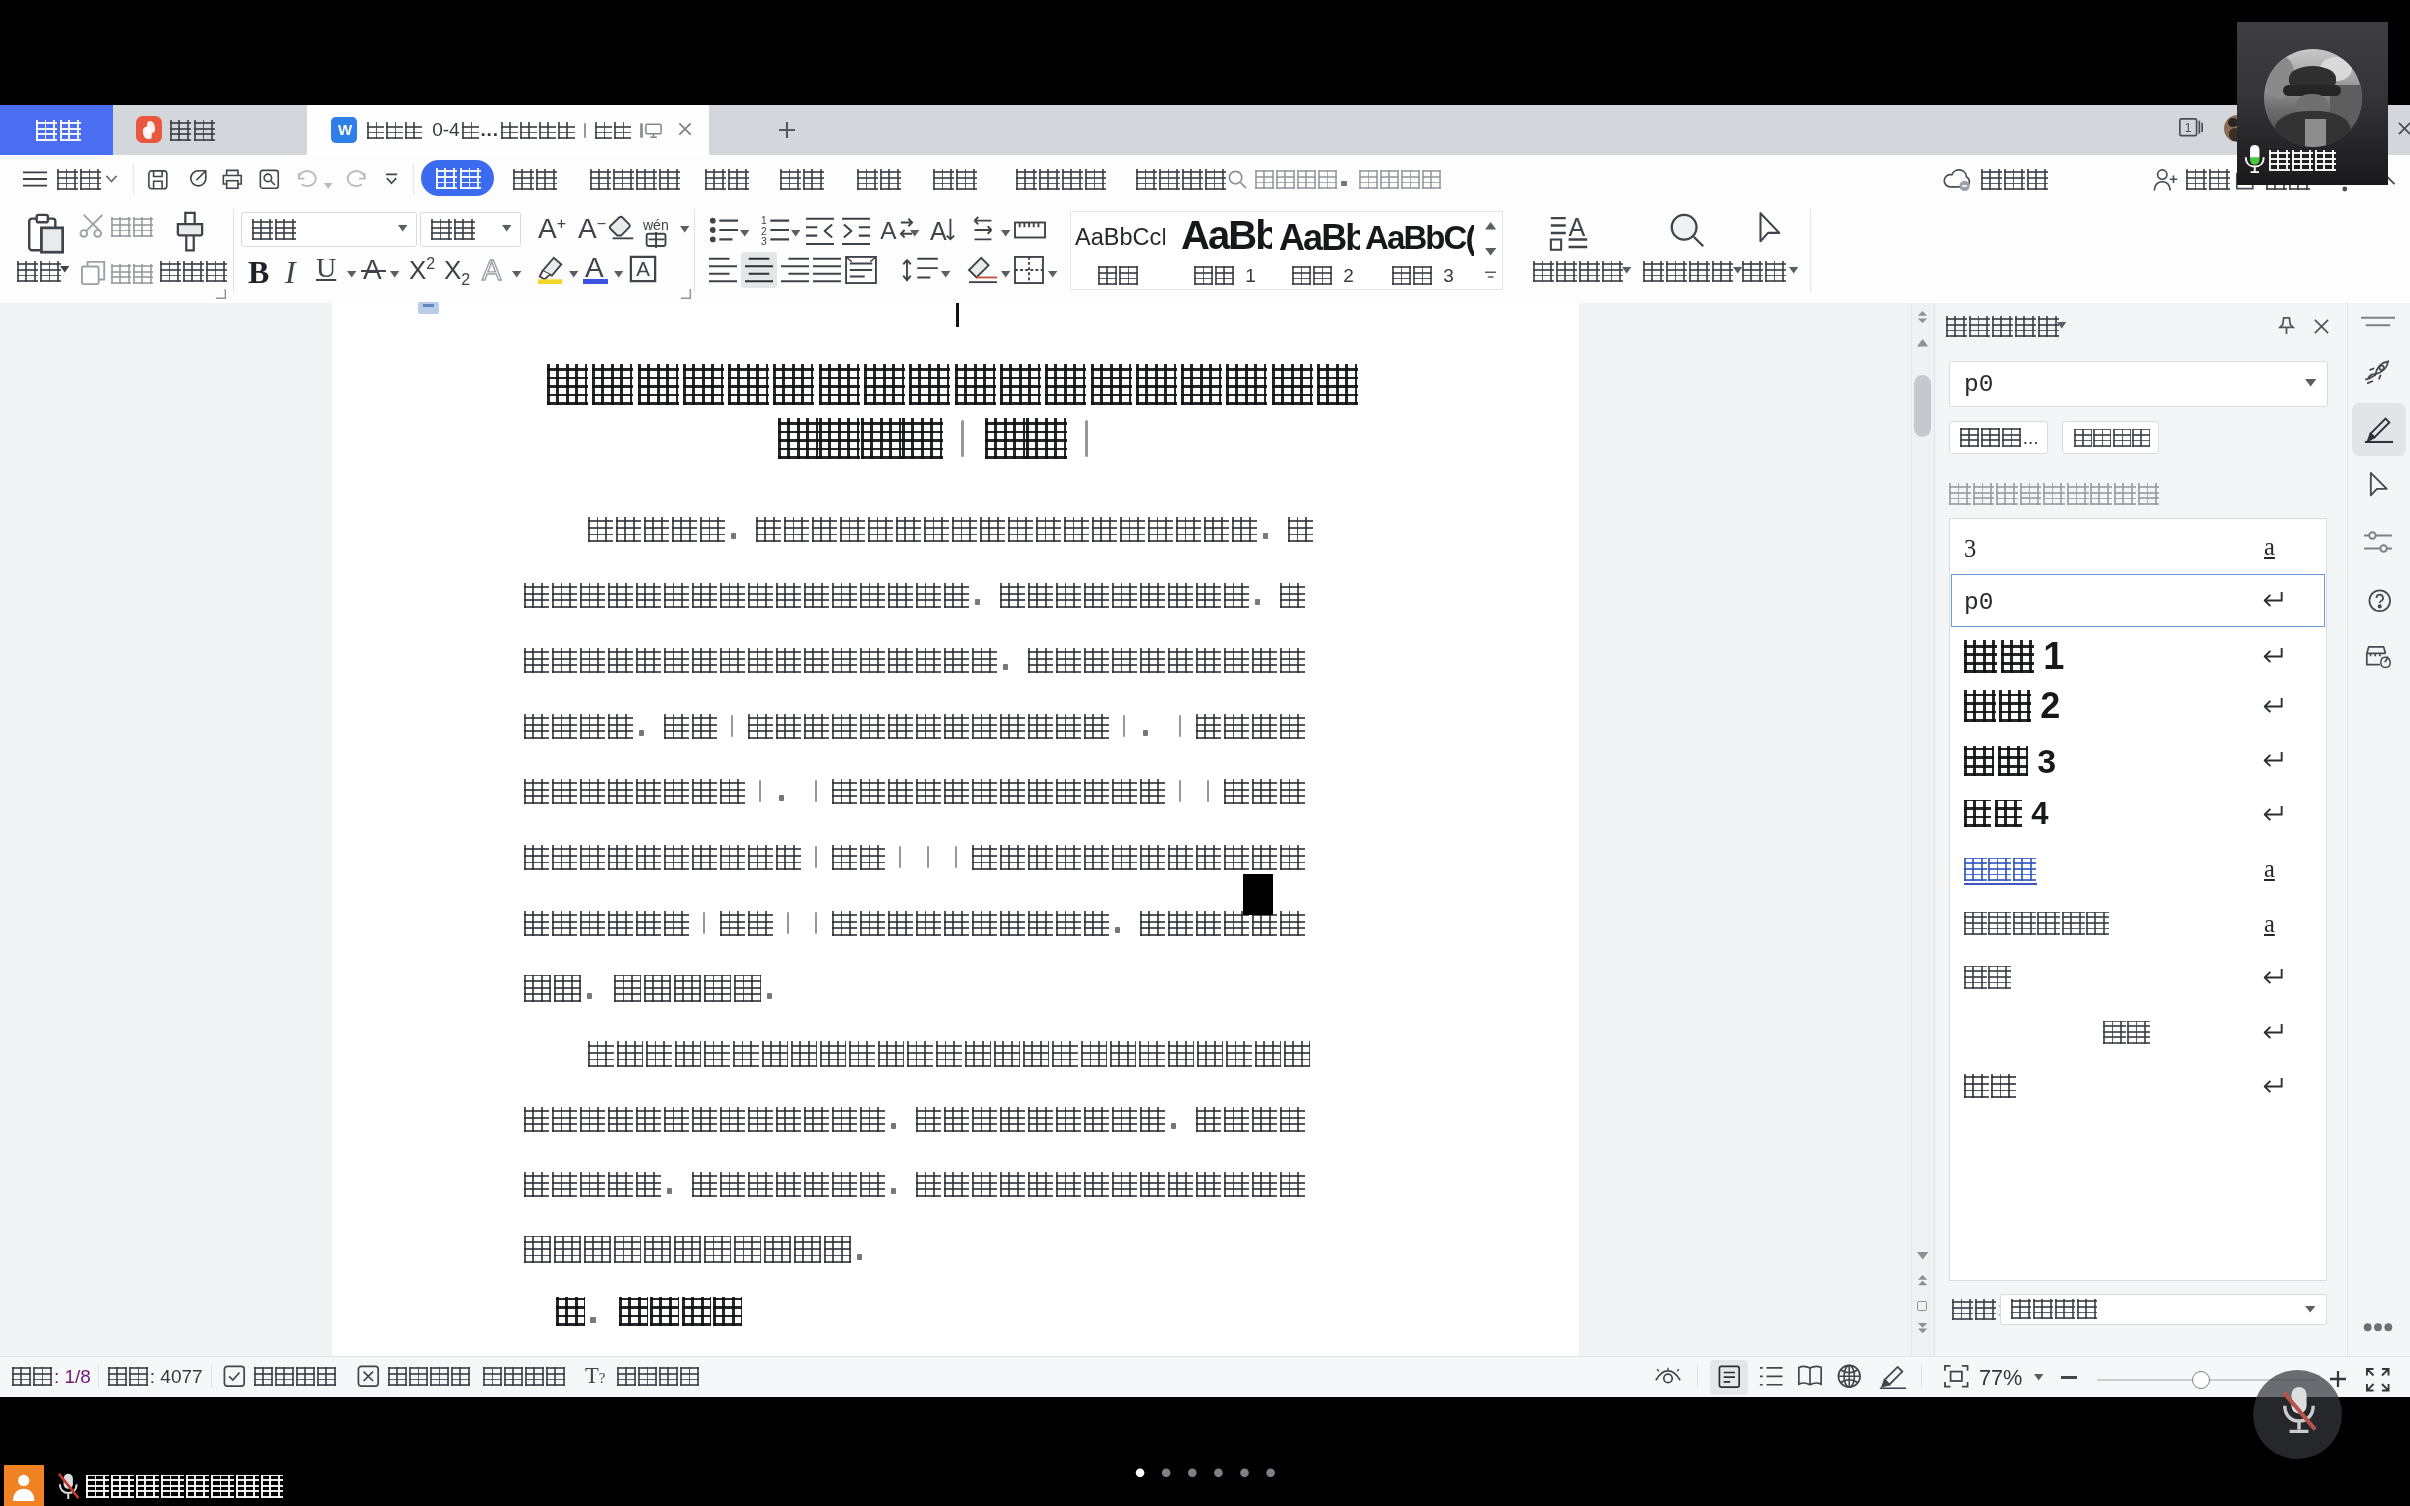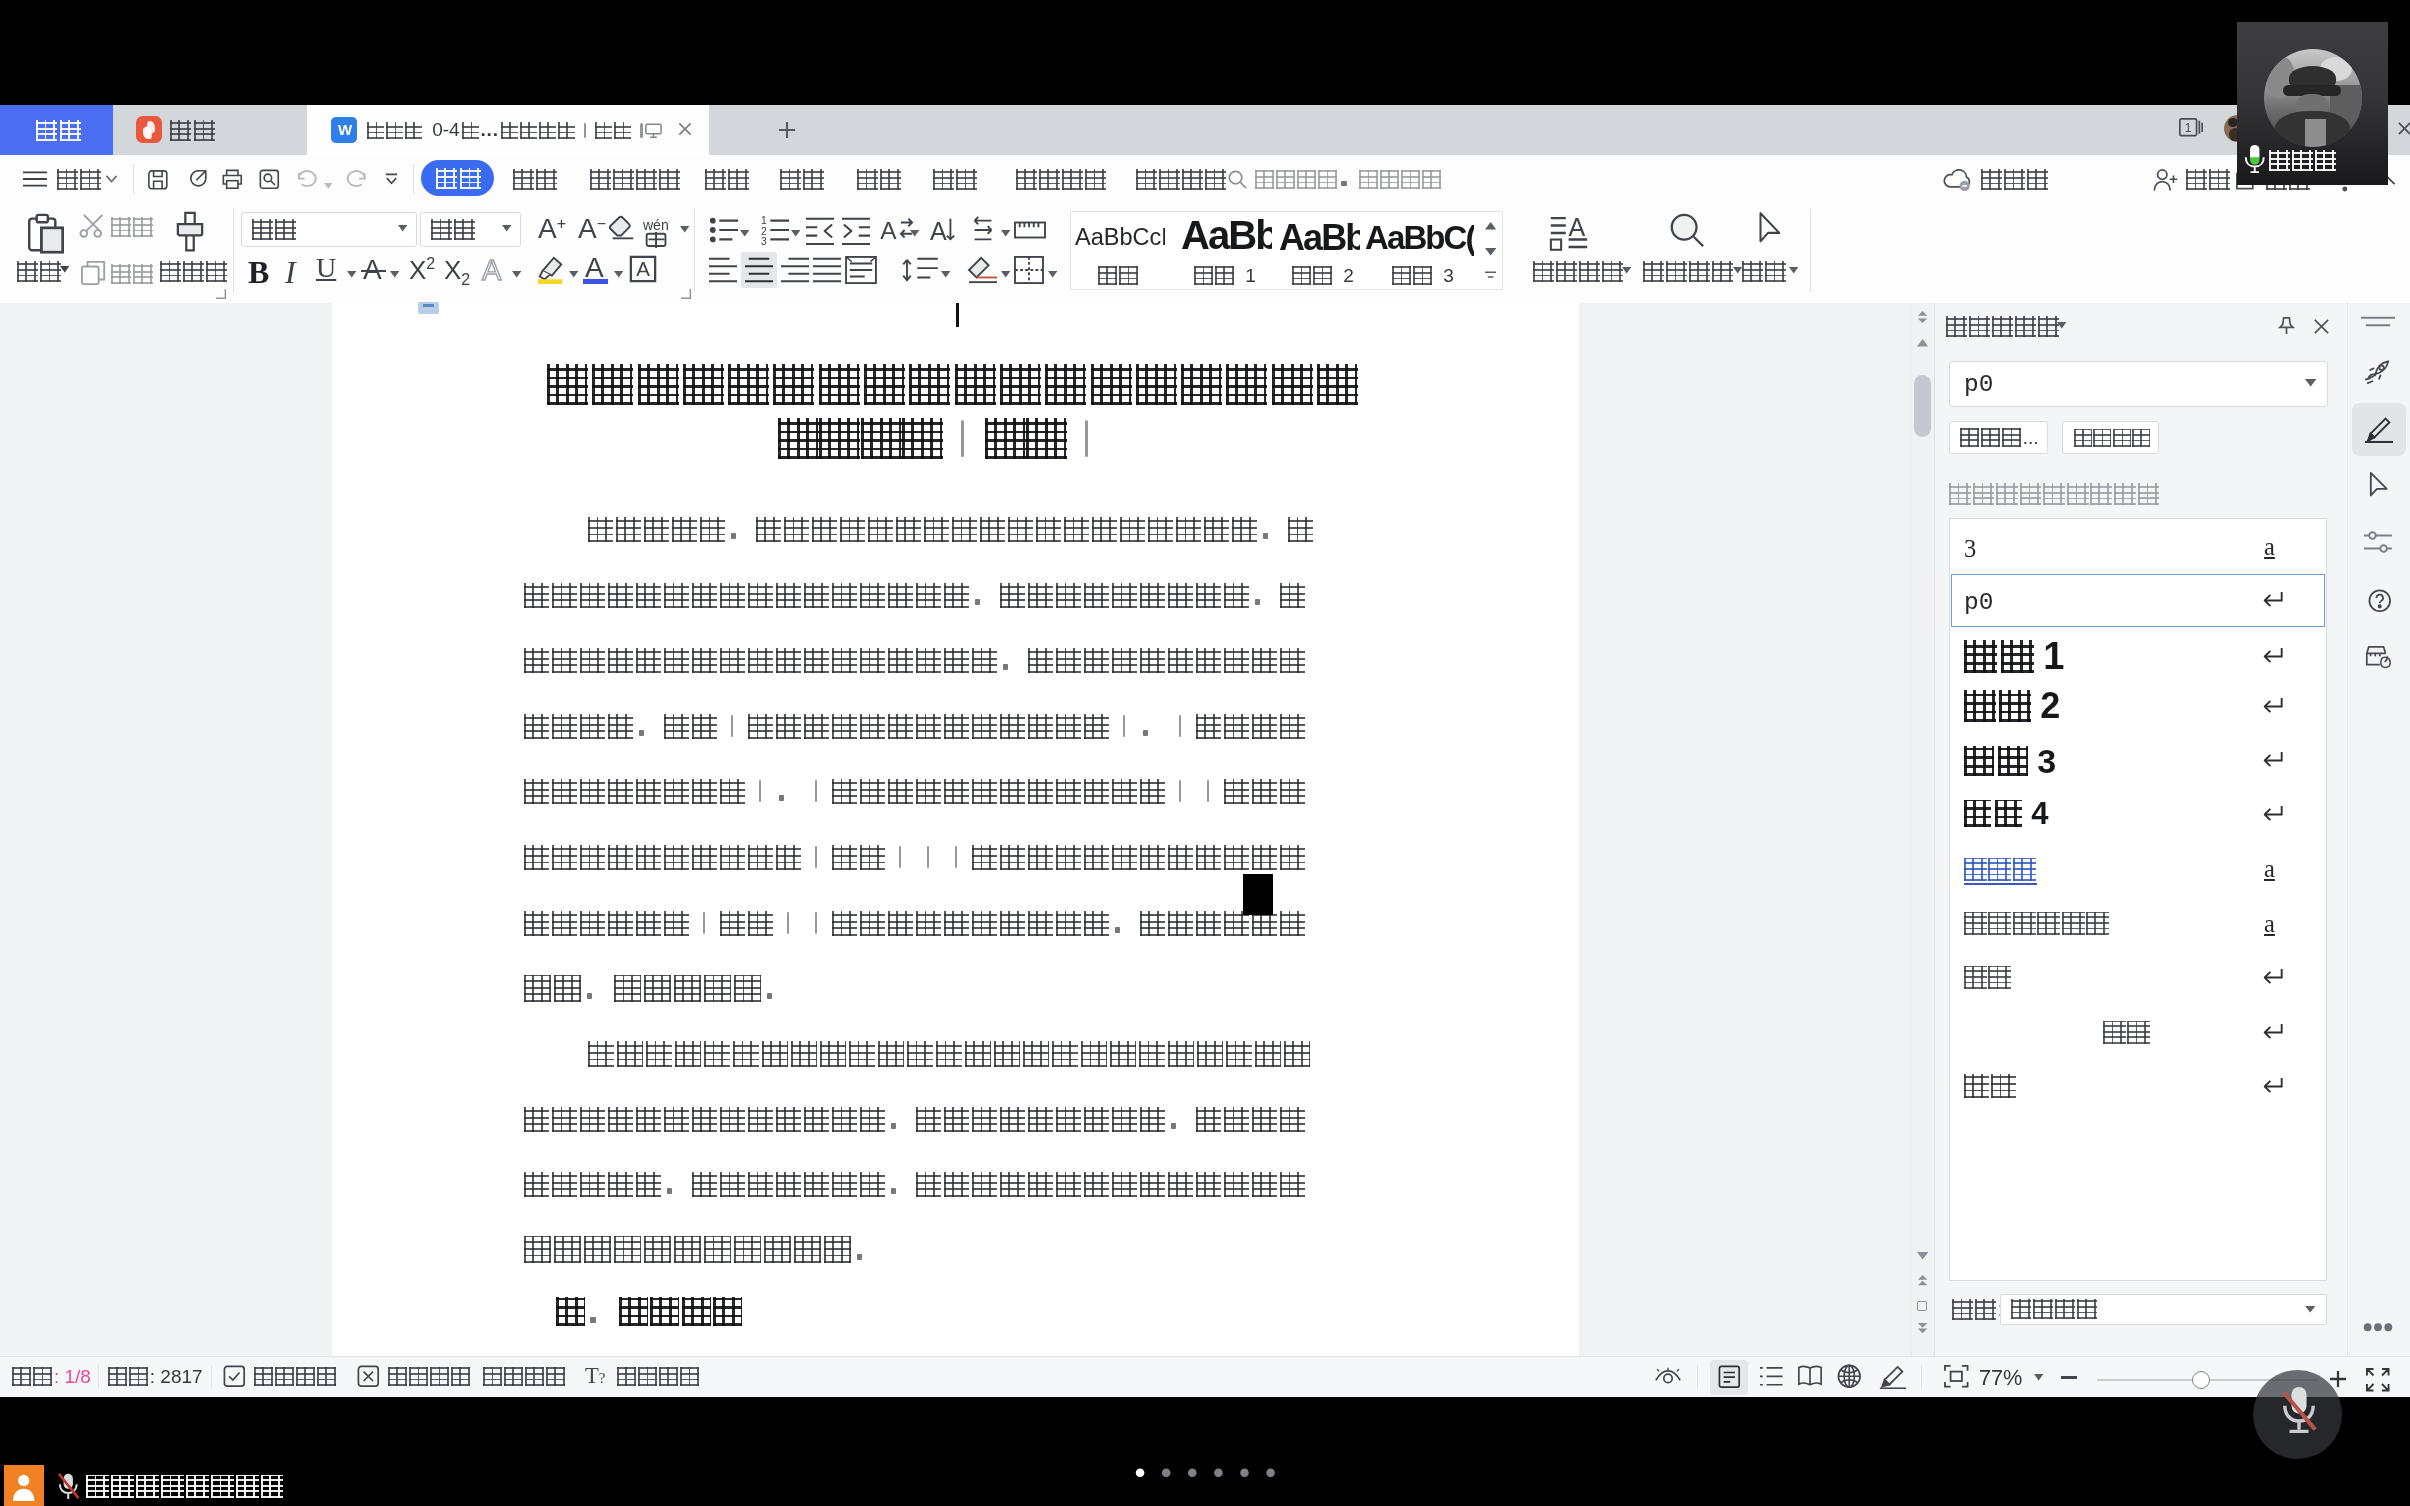--- a/index.html
+++ b/index.html
@@ -1057,27 +1057,27 @@
   </svg>
 <svg class="abs" style="left:2363px;top:1322px" width="30" height="10.4" viewBox="0 0 32 11" fill="#6c7077">
     <circle cx="5" cy="5.5" r="4.2"></circle>
     <circle cx="16" cy="5.5" r="4.2"></circle>
     <circle cx="27" cy="5.5" r="4.2"></circle>
   </svg>
 <div class="abs" style="left:0;top:1356px;width:2411px;height:41px;background:#f6f7f9;border-top:0.9px solid #e2e3e6"></div>
 <div class="r" style="left:12.2px;top:1366px;height:21px;">
     <i class="h uit" style="width:19px;height:19px;margin-right:1.9px"></i>
     <i class="h uit" style="width:19px;height:19px;margin-right:1.9px"></i>
-    <s style="font:400 19px 'Liberation Sans';color:#ec4899">: 1/8</s>
+    <s style="font:400 19px 'Liberation Sans';color:#701a75">: 1/8</s>
   </div>
 <div class="vline" style="left:98px;top:1365px;height:22.6px"></div>
 <div class="r" style="left:108px;top:1366px;height:21px;">
     <i class="h uit" style="width:19px;height:19px;margin-right:1.9px"></i>
     <i class="h uit" style="width:19px;height:19px;margin-right:1.9px"></i>
-    <s style="font:400 19px 'Liberation Sans';color:#35383d">: 2817</s>
+    <s style="font:400 19px 'Liberation Sans';color:#35383d">: 4077</s>
   </div>
 <div class="vline" style="left:211px;top:1365px;height:22.6px"></div>
 <svg class="abs" style="left:223px;top:1365px" width="22.6" height="22.6" viewBox="0 0 24 24" fill="none" stroke="#41454c" stroke-width="1.8">
     <rect x="1.5" y="1.5" width="21" height="21" rx="3"></rect>
     <path d="M6.5 12l4 4 7-8"></path>
   </svg>
 <div class="r" style="left:254px;top:1366px;height:21px;">
     <i class="h uit" style="width:19px;height:19px;margin-right:1.9px"></i>
     <i class="h uit" style="width:19px;height:19px;margin-right:1.9px"></i>
     <i class="h uit" style="width:19px;height:19px;margin-right:1.9px"></i>

